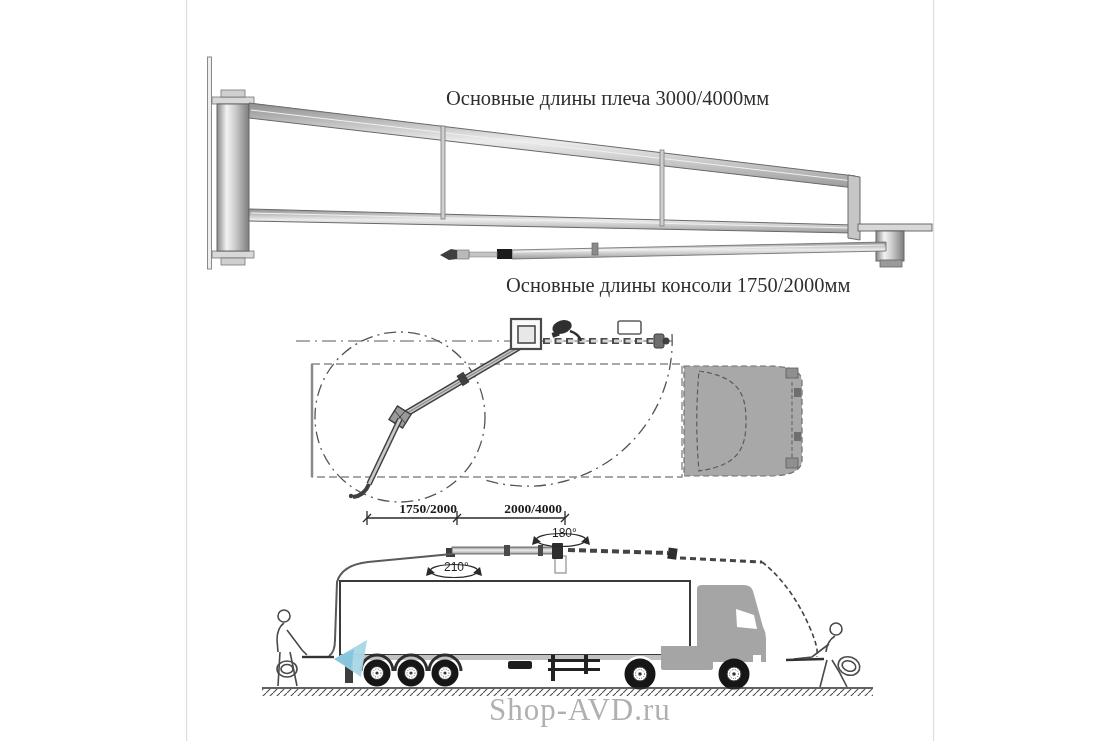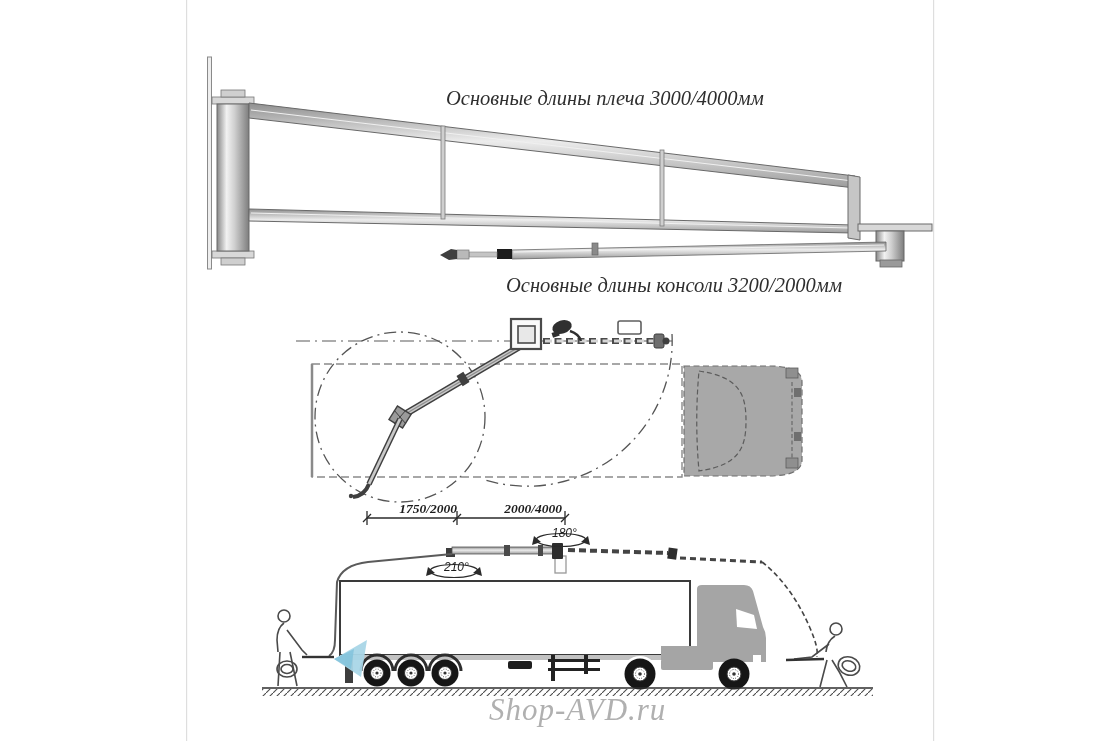--- a/index.html
+++ b/index.html
@@ -1,17 +1,17 @@
 <!DOCTYPE html>
 <html><head>
 <meta charset="utf-8">
 <style>
   html,body{margin:0;padding:0;background:#ffffff;}
   .stage{position:relative;width:1115px;height:741px;background:#ffffff;overflow:hidden;
-         font-family:"Liberation Serif",serif;font-style:italic;}
+         font-family:"Liberation Serif",serif;}
   .stage svg{position:absolute;left:0;top:0;}
   .label{position:absolute;color:#2d2d2d;white-space:nowrap;line-height:1.1;}
   .caption{font-size:20.5px;color:#2e2e2e;}
   .dim{font-size:13.5px;font-weight:bold;color:#1c1c1c;text-align:right;}
   .angle{font-size:12px;font-family:"Liberation Sans",sans-serif;color:#1e1e1e;}
   .watermark{font-size:31px;color:#b0b0b0;letter-spacing:1px;}
 </style>
 </head>
 <body>
 
@@ -244,20 +244,20 @@
       <path d="M829,644 L812,657 L794,659"></path>
       <path d="M827,660 L820,687 M832,660 Q840,672 847,687"></path>
       <ellipse cx="849" cy="666" rx="11" ry="9" transform="rotate(20 849 666)"></ellipse>
       <ellipse cx="849" cy="666" rx="7" ry="5" transform="rotate(20 849 666)"></ellipse>
       <line x1="786" y1="660" x2="824" y2="659" stroke="#333333" stroke-width="2.4"></line>
     </g>
   </g>
 </svg>
 
 <div class="label caption" style="left:446px;top:87px;">Основные длины плеча 3000/4000мм</div>
-<div class="label caption" style="left:506px;top:274px;">Основные длины консоли 3200/2000мм</div>
+<div class="label caption" style="left:506px;top:274px;">Основные длины консоли 1750/2000мм</div>
 <div class="label dim" style="left:369px;top:502px;width:88px;">1750/2000</div>
 <div class="label dim" style="left:462px;top:502px;width:100px;">2000/4000</div>
 <div class="label angle" style="left:552px;top:527px;">180°</div>
 <div class="label angle" style="left:444px;top:561px;">210°</div>
 <div class="label watermark" style="left:489px;top:693px;">Shop-AVD.ru</div>
 
 </div>
 
 </body></html>

